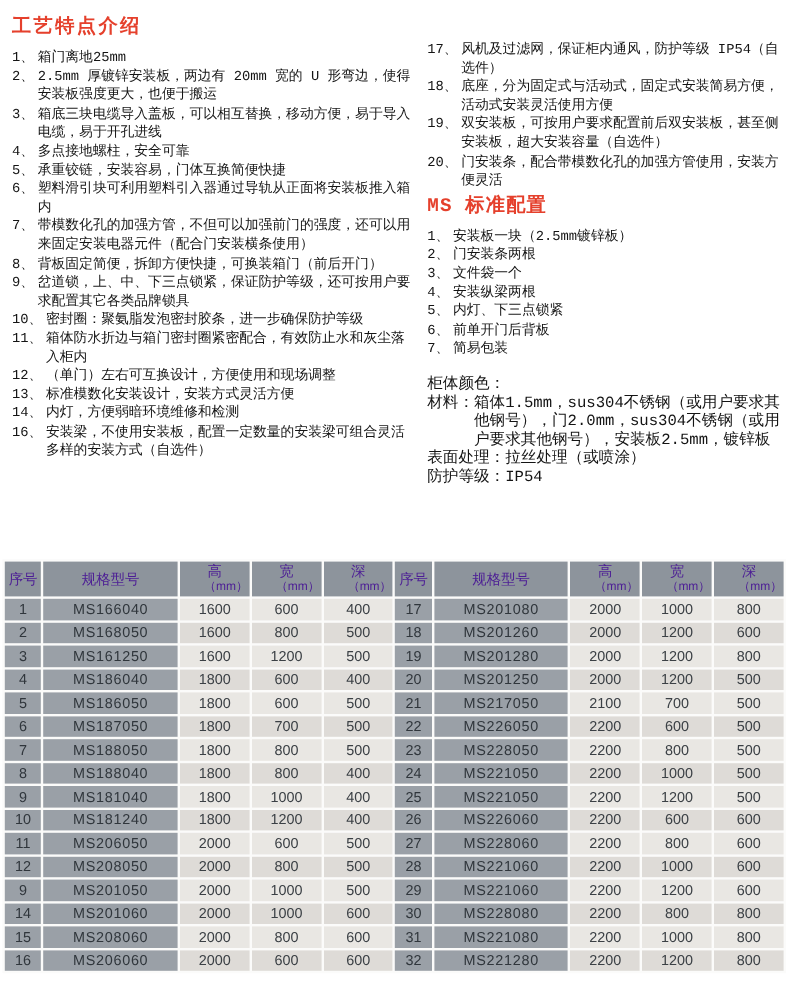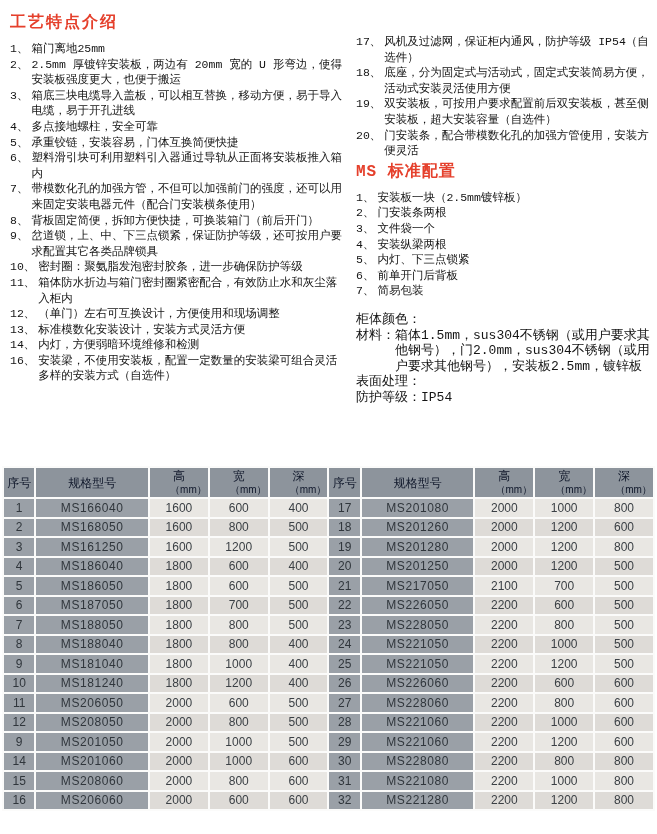--- a/index.html
+++ b/index.html
@@ -42,21 +42,21 @@
     background: #fbfbfa;
   }
   table.dims th, table.dims td {
     text-align: center;
     vertical-align: middle;
     padding: 0;
     overflow: hidden;
   }
   th.h-cell {
     background: #8d949c;
-    color: #0f172a;
+    color: #4c1d95;
     font-weight: normal;
     font-size: 12px;
     height: 29px;
     line-height: 12px;
   }
   th.h-cell .h-unit { display: block; font-size: 10px; margin-top: 2px; margin-left: 19px; }
   td { height: 17.5px; font-size: 12px; }
   td.c-idx, td.c-model { background: #9aa0a7; color: #30363c; }
   td.c-model { letter-spacing: 0.6px; }
   tr.r-odd  td.c-val { background: #e9e7e3; }
@@ -186,20 +186,21 @@
       <div class="specs" id="specs-block">
           <div class="spec-line">
             <span class="spec-label">柜体颜色：</span>
           </div>
           <div class="spec-line">
             <span class="spec-label">材料：</span>
             <span class="spec-text">箱体1.5mm，sus304不锈钢（或用户要求其他钢号），门2.0mm，sus304不锈钢（或用户要求其他钢号），安装板2.5mm，镀锌板</span>
           </div>
           <div class="spec-line">
             <span class="spec-label">表面处理：</span>
+            <span class="spec-text">拉丝处理（或喷涂）</span>
           </div>
           <div class="spec-line">
             <span class="spec-label">防护等级：</span>
             <span class="spec-text">IP54</span>
           </div>
         </div>
     </div>
   </div>
 
   <div class="table-wrap">

